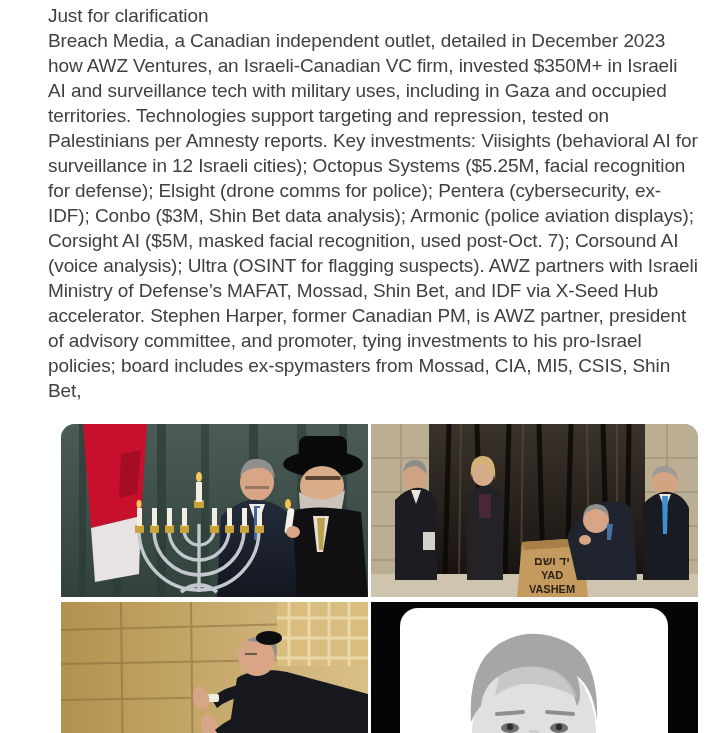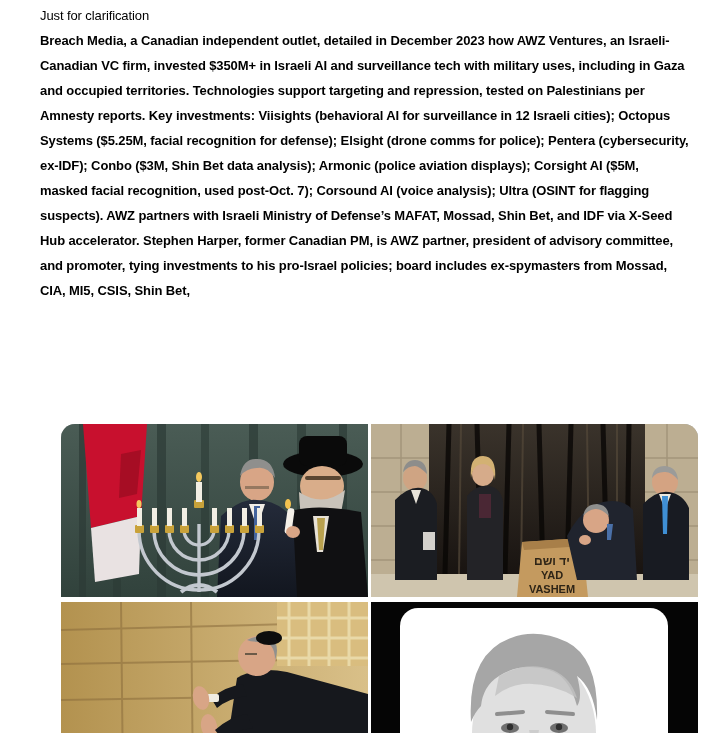--- a/index.html
+++ b/index.html
@@ -3,26 +3,26 @@
 <meta charset="utf-8">
 <style>
   html,body{margin:0;padding:0;}
   body{
     width:709px;height:733px;overflow:hidden;position:relative;
     background:#ffffff;
     font-family:"Liberation Sans", sans-serif;
   }
   .page{position:absolute;inset:0;background:#ffffff;}
   .tweet-text{
-    position:absolute;left:40px;top:3px;width:650px;
-    color:#000000;font-size:13px;line-height:25px;
+    position:absolute;left:48px;top:3px;width:650px;
+    color:#404040;font-size:19px;line-height:25px;
     letter-spacing:-0.1px;
   }
   .tweet-text .intro{white-space:pre-wrap;}
-  .tweet-text .body{white-space:pre-wrap;font-weight:bold;}
+  .tweet-text .body{white-space:pre-wrap;}
   .media-grid{
     position:absolute;left:61px;top:424px;width:637px;height:360px;
     display:grid;
     grid-template-columns:307px 327px;
     grid-template-rows:173px 182px;
     column-gap:3px;row-gap:5px;
     border-radius:14px;overflow:hidden;
   }
   .media-cell{
     position:relative;overflow:hidden;background:#a3a3a3;

